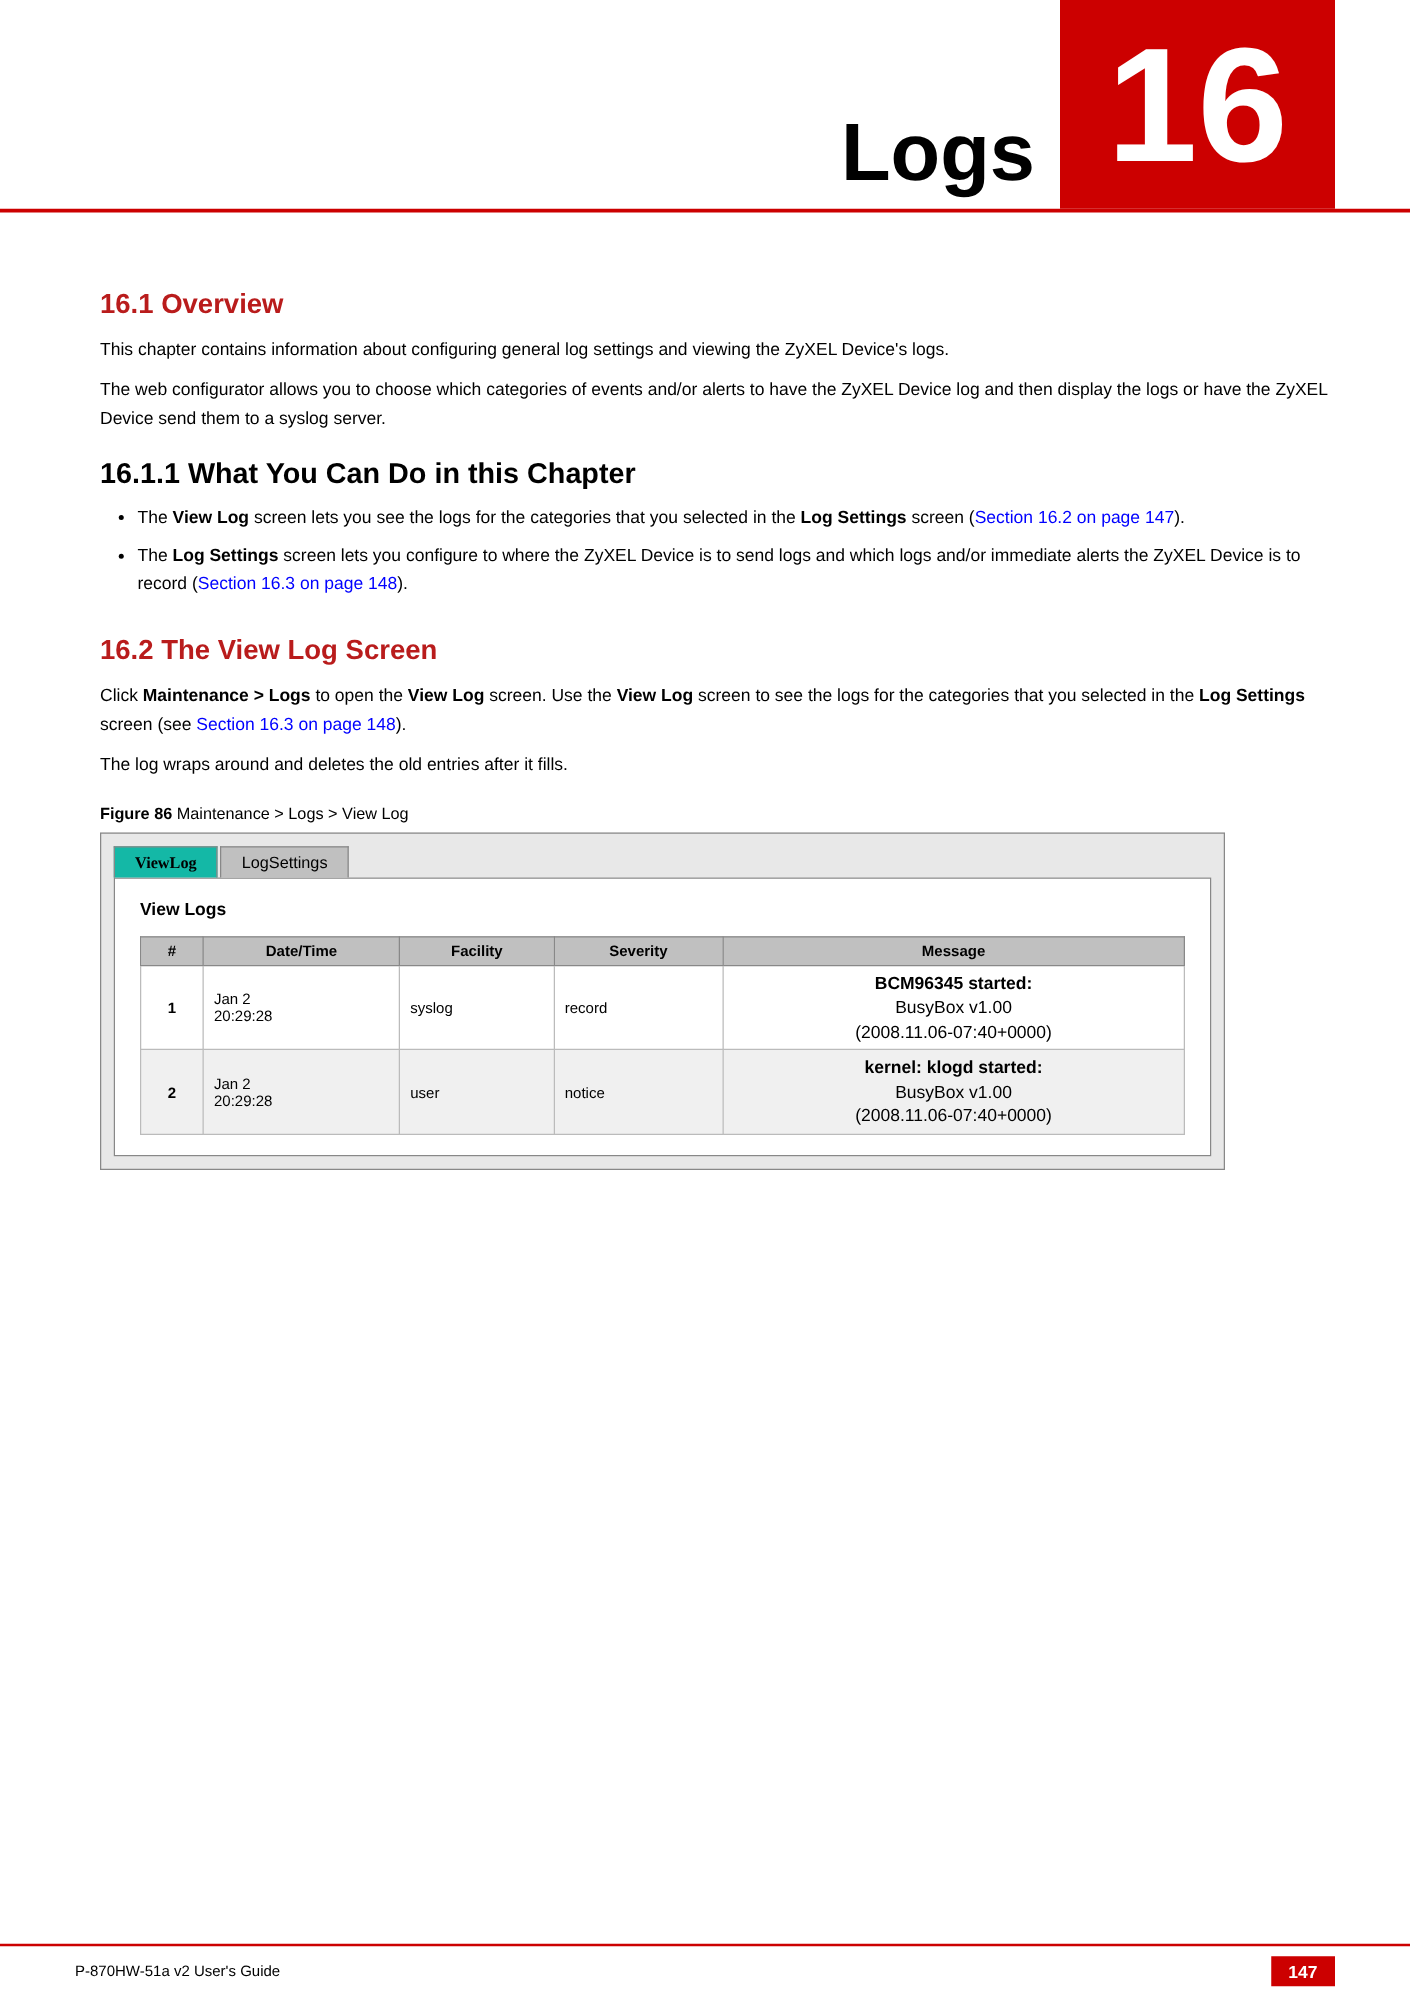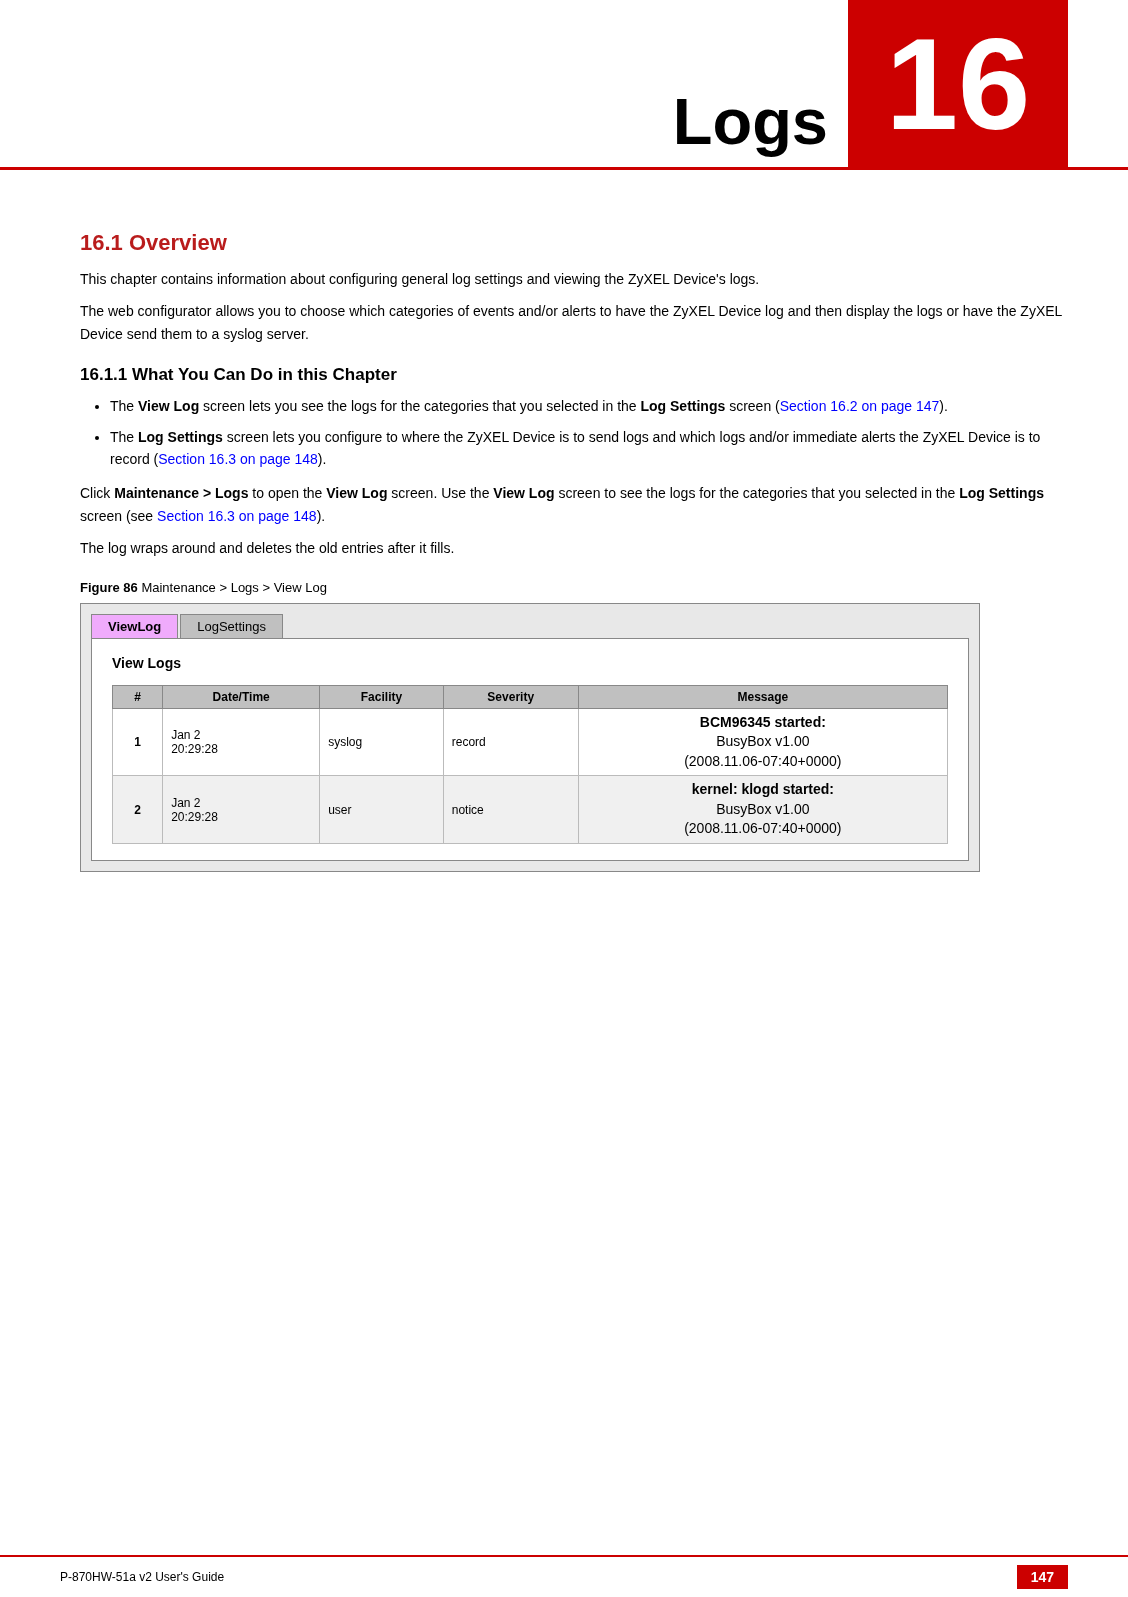--- a/index.html
+++ b/index.html
@@ -29,21 +29,21 @@
 
     .section-title {
       font-size: 22px;
       font-weight: bold;
       color: #b91c1c;
       margin-top: 30px;
       margin-bottom: 12px;
     }
 
     .subsection-title {
-      font-size: 17px;
+      font-size: 23px;
       font-weight: bold;
       color: #000;
       margin-top: 20px;
       margin-bottom: 10px;
     }
 
     .body-text {
       font-size: 14px;
       line-height: 1.6;
       margin-bottom: 10px;
@@ -103,22 +103,23 @@
       border: 1px solid #888;
       border-bottom: none;
       padding: 4px 16px;
       font-size: 13px;
       cursor: pointer;
       margin-right: 2px;
       color: #000;
     }
 
     .tab.active {
-      background: #f0abfc;
-      font-weight: bold;
+      background: #14b8a6;
+      font-weight: bold;
+      font-family: Liberation Serif, serif;
     }
 
     .screen-content {
       background: #fff;
       border: 1px solid #888;
       padding: 16px 20px;
     }
 
     .screen-title {
       font-size: 14px;
@@ -281,20 +282,21 @@
     <h3 class="subsection-title">16.1.1  What You Can Do in this Chapter</h3>
     <ul class="bullet-list">
       <li>
         <span>The </span><span class="bold-text">View Log</span><span> screen lets you see the logs for the categories that you selected in the </span><span class="bold-text">Log Settings</span><span> screen (</span><a class="link-text">Section 16.2 on page 147</a><span>).</span>
       </li>
       <li>
         <span>The </span><span class="bold-text">Log Settings</span><span> screen lets you configure to where the ZyXEL Device is to send logs and which logs and/or immediate alerts the ZyXEL Device is to record (</span><a class="link-text">Section 16.3 on page 148</a><span>).</span>
       </li>
     </ul>
 
+    <h2 class="section-title">16.2  The View Log Screen</h2>
     <p class="body-text">
       <span>Click </span><span class="bold-text">Maintenance &gt; Logs</span><span> to open the </span><span class="bold-text">View Log</span><span> screen. Use the </span><span class="bold-text">View Log</span><span> screen to see the logs for the categories that you selected in the </span><span class="bold-text">Log Settings</span><span> screen (see </span><a class="link-text">Section 16.3 on page 148</a><span>).</span>
     </p>
     <p class="body-text">The log wraps around and deletes the old entries after it fills.</p>
 
     <p class="figure-caption">
       <span class="fig-label">Figure 86</span><span>   Maintenance &gt; Logs &gt; View Log</span>
     </p>
 
     <div class="screenshot-container">

